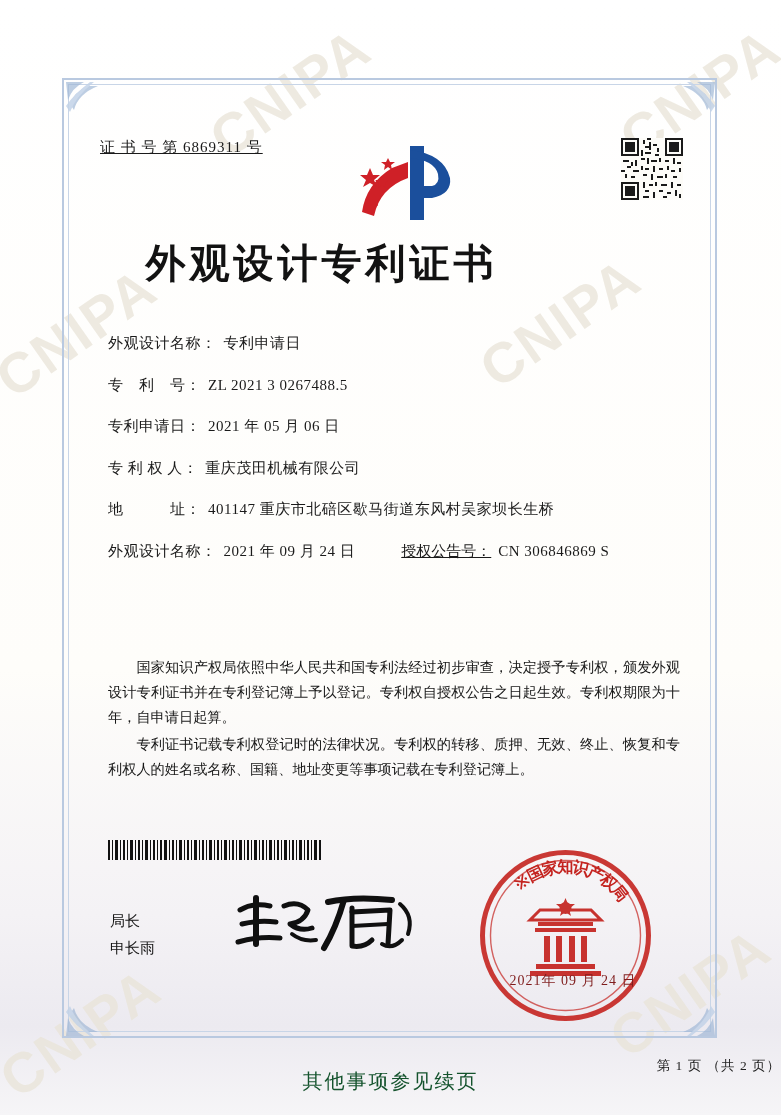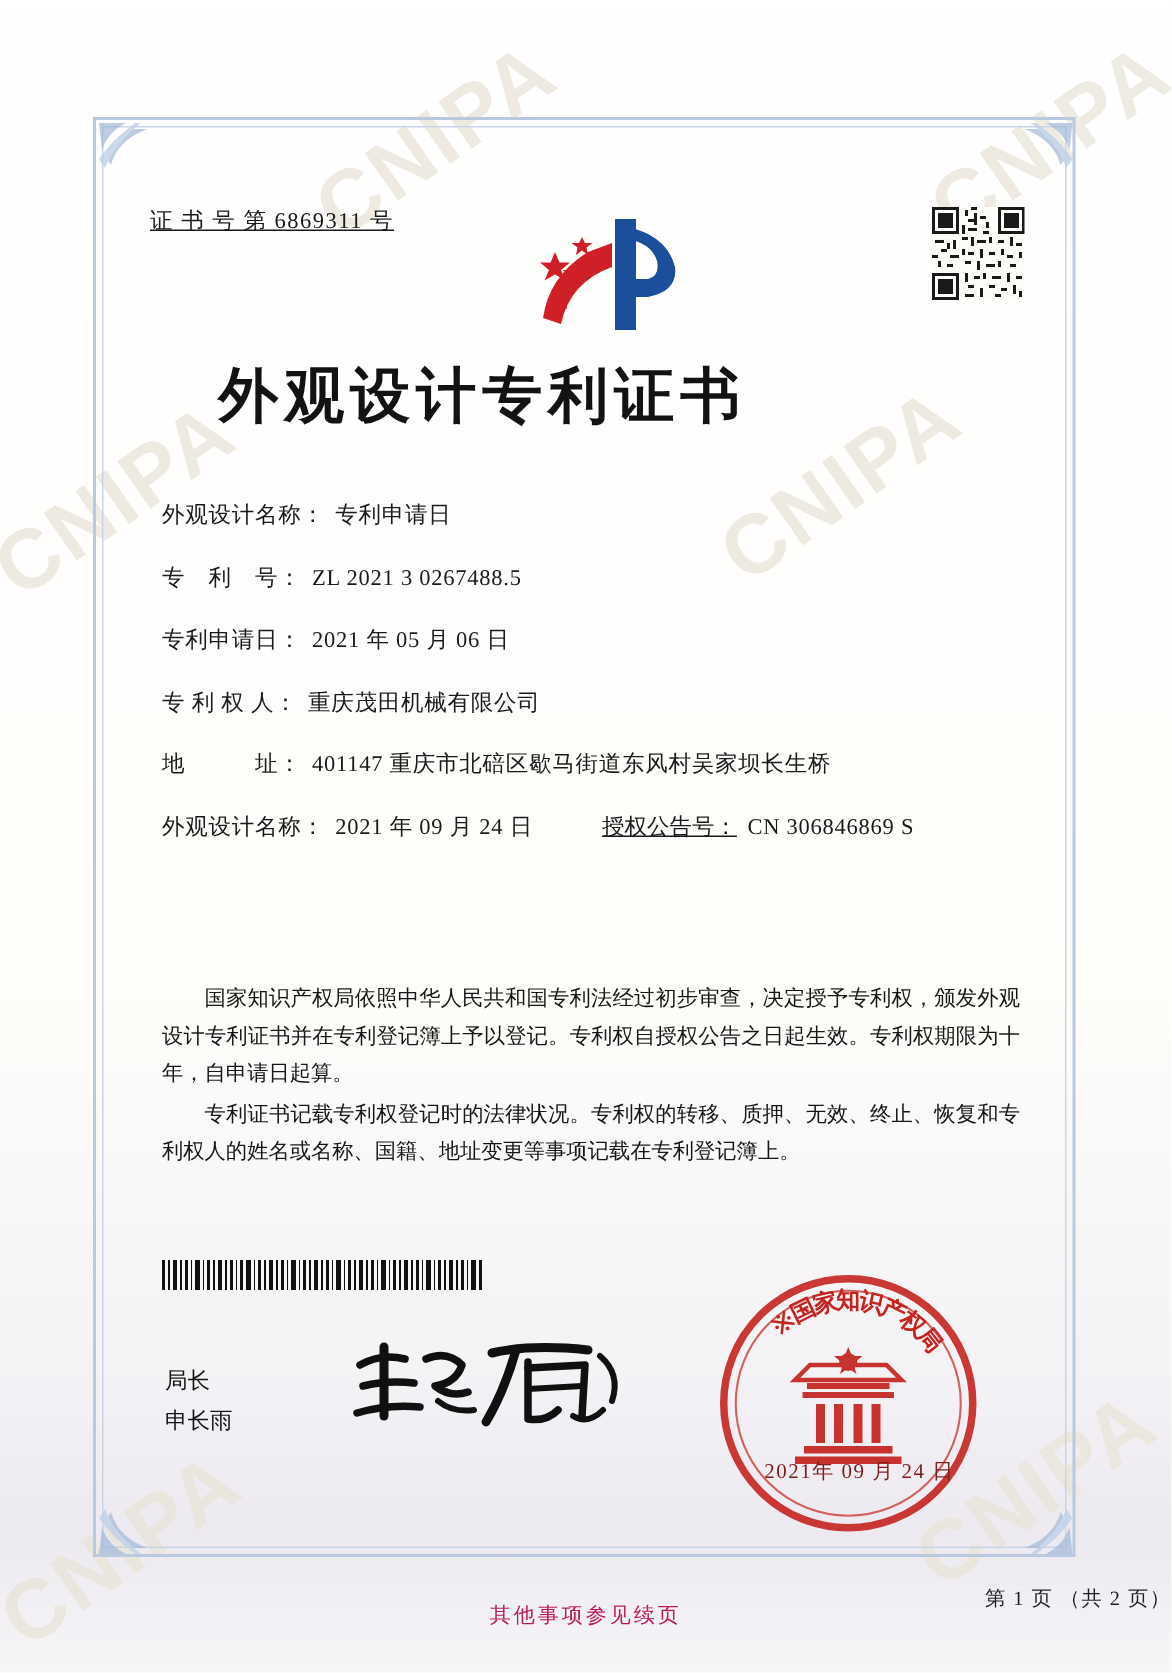--- a/index.html
+++ b/index.html
@@ -135,21 +135,20 @@
     left: 108px; top: 655px;
     width: 572px;
     font-size: 14.2px;
     line-height: 25px;
     color: #161616;
     text-align: justify;
   }
   #paragraphs p {
     margin: 0 0 2px 0;
     text-indent: 2em;
-    font-family: Liberation Mono, monospace;
   }
 
   
   #barcode {
     position: absolute;
     left: 108px; top: 840px;
     width: 215px; height: 20px;
   }
 
   
@@ -194,22 +193,22 @@
     letter-spacing: 1px;
     margin-top: 35px;
   }
 
   
   #bottom-note {
     position: absolute;
     left: 0; top: 1068px;
     width: 781px;
     text-align: center;
-    font-size: 14px;
-    color: #be185d;
+    font-size: 20px;
+    color: #14532d;
     letter-spacing: 2px;
   }
 </style>
 </head>
 <body>
 
 <div id="certificate">
 
   <div id="page-wash"></div>
 

